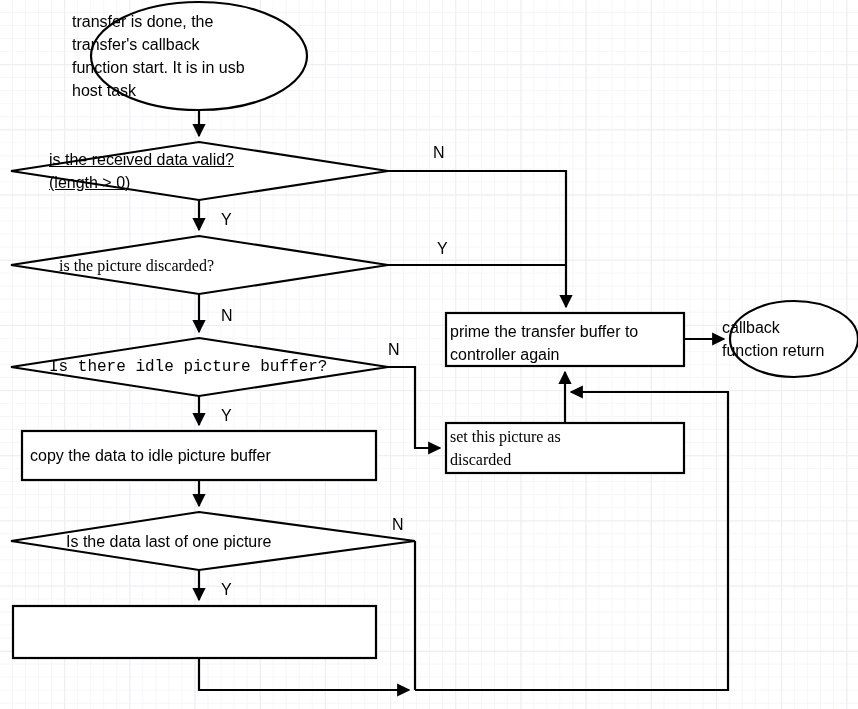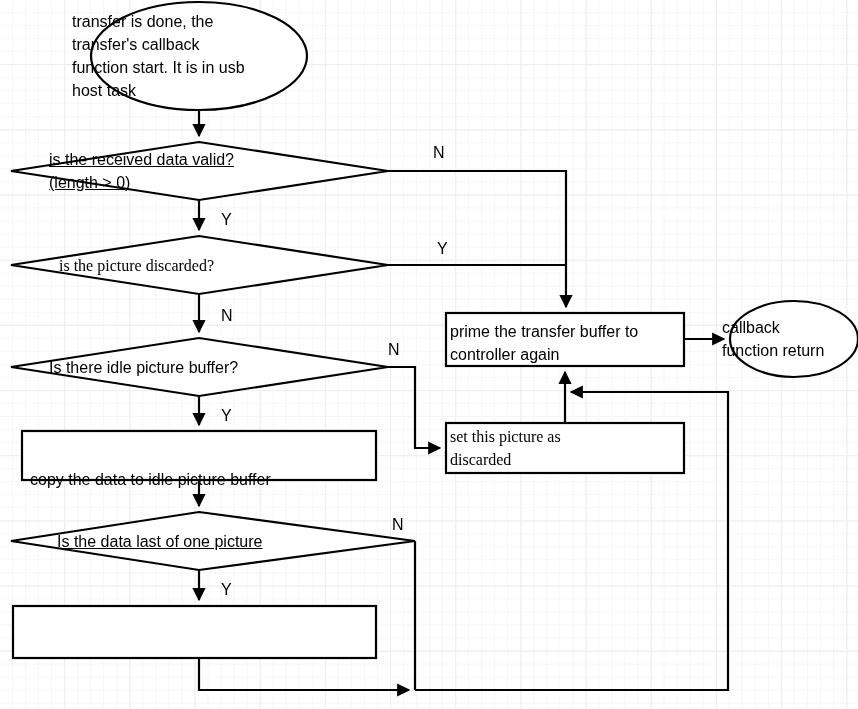--- a/index.html
+++ b/index.html
@@ -119,25 +119,25 @@
   <div class="shape-text" style="left:72px; top:10px; width:254px;">transfer is done, the
 transfer's callback
 function start. It is in usb
 host task</div>
 
   <div class="shape-text" style="left:49px; top:148px; width:300px;text-decoration:underline;">is the received data valid?
 (length &gt; 0)</div>
 
   <div class="shape-text" style="left:59px; top:254px; width:300px;font-family:Liberation Serif, serif;">is the picture discarded?</div>
 
-  <div class="shape-text" style="left:49px; top:356px; width:300px;">Is there idle picture buffer?</div>
+  <div class="shape-text" style="left:49px; top:356px; width:300px;font-family:Liberation Mono, monospace;">Is there idle picture buffer?</div>
 
-  <div class="shape-text" style="left:30px; top:468px; width:338px;">copy the data to idle picture buffer</div>
+  <div class="shape-text" style="left:30px; top:444px; width:338px;">copy the data to idle picture buffer</div>
 
-  <div class="shape-text" style="left:57px; top:530px; width:300px;text-decoration:underline;">Is the data last of one picture</div>
+  <div class="shape-text" style="left:66px; top:530px; width:300px;">Is the data last of one picture</div>
 
 
   <div class="shape-text" style="left:450px; top:320px; width:230px;">prime the transfer buffer to
 controller again</div>
 
   <div class="shape-text" style="left:450px; top:425px; width:230px;font-family:Liberation Serif, serif;">set this picture as
 discarded</div>
 
   <div class="shape-text" style="left:722px; top:316px; width:144px;">callback
 function return</div>

